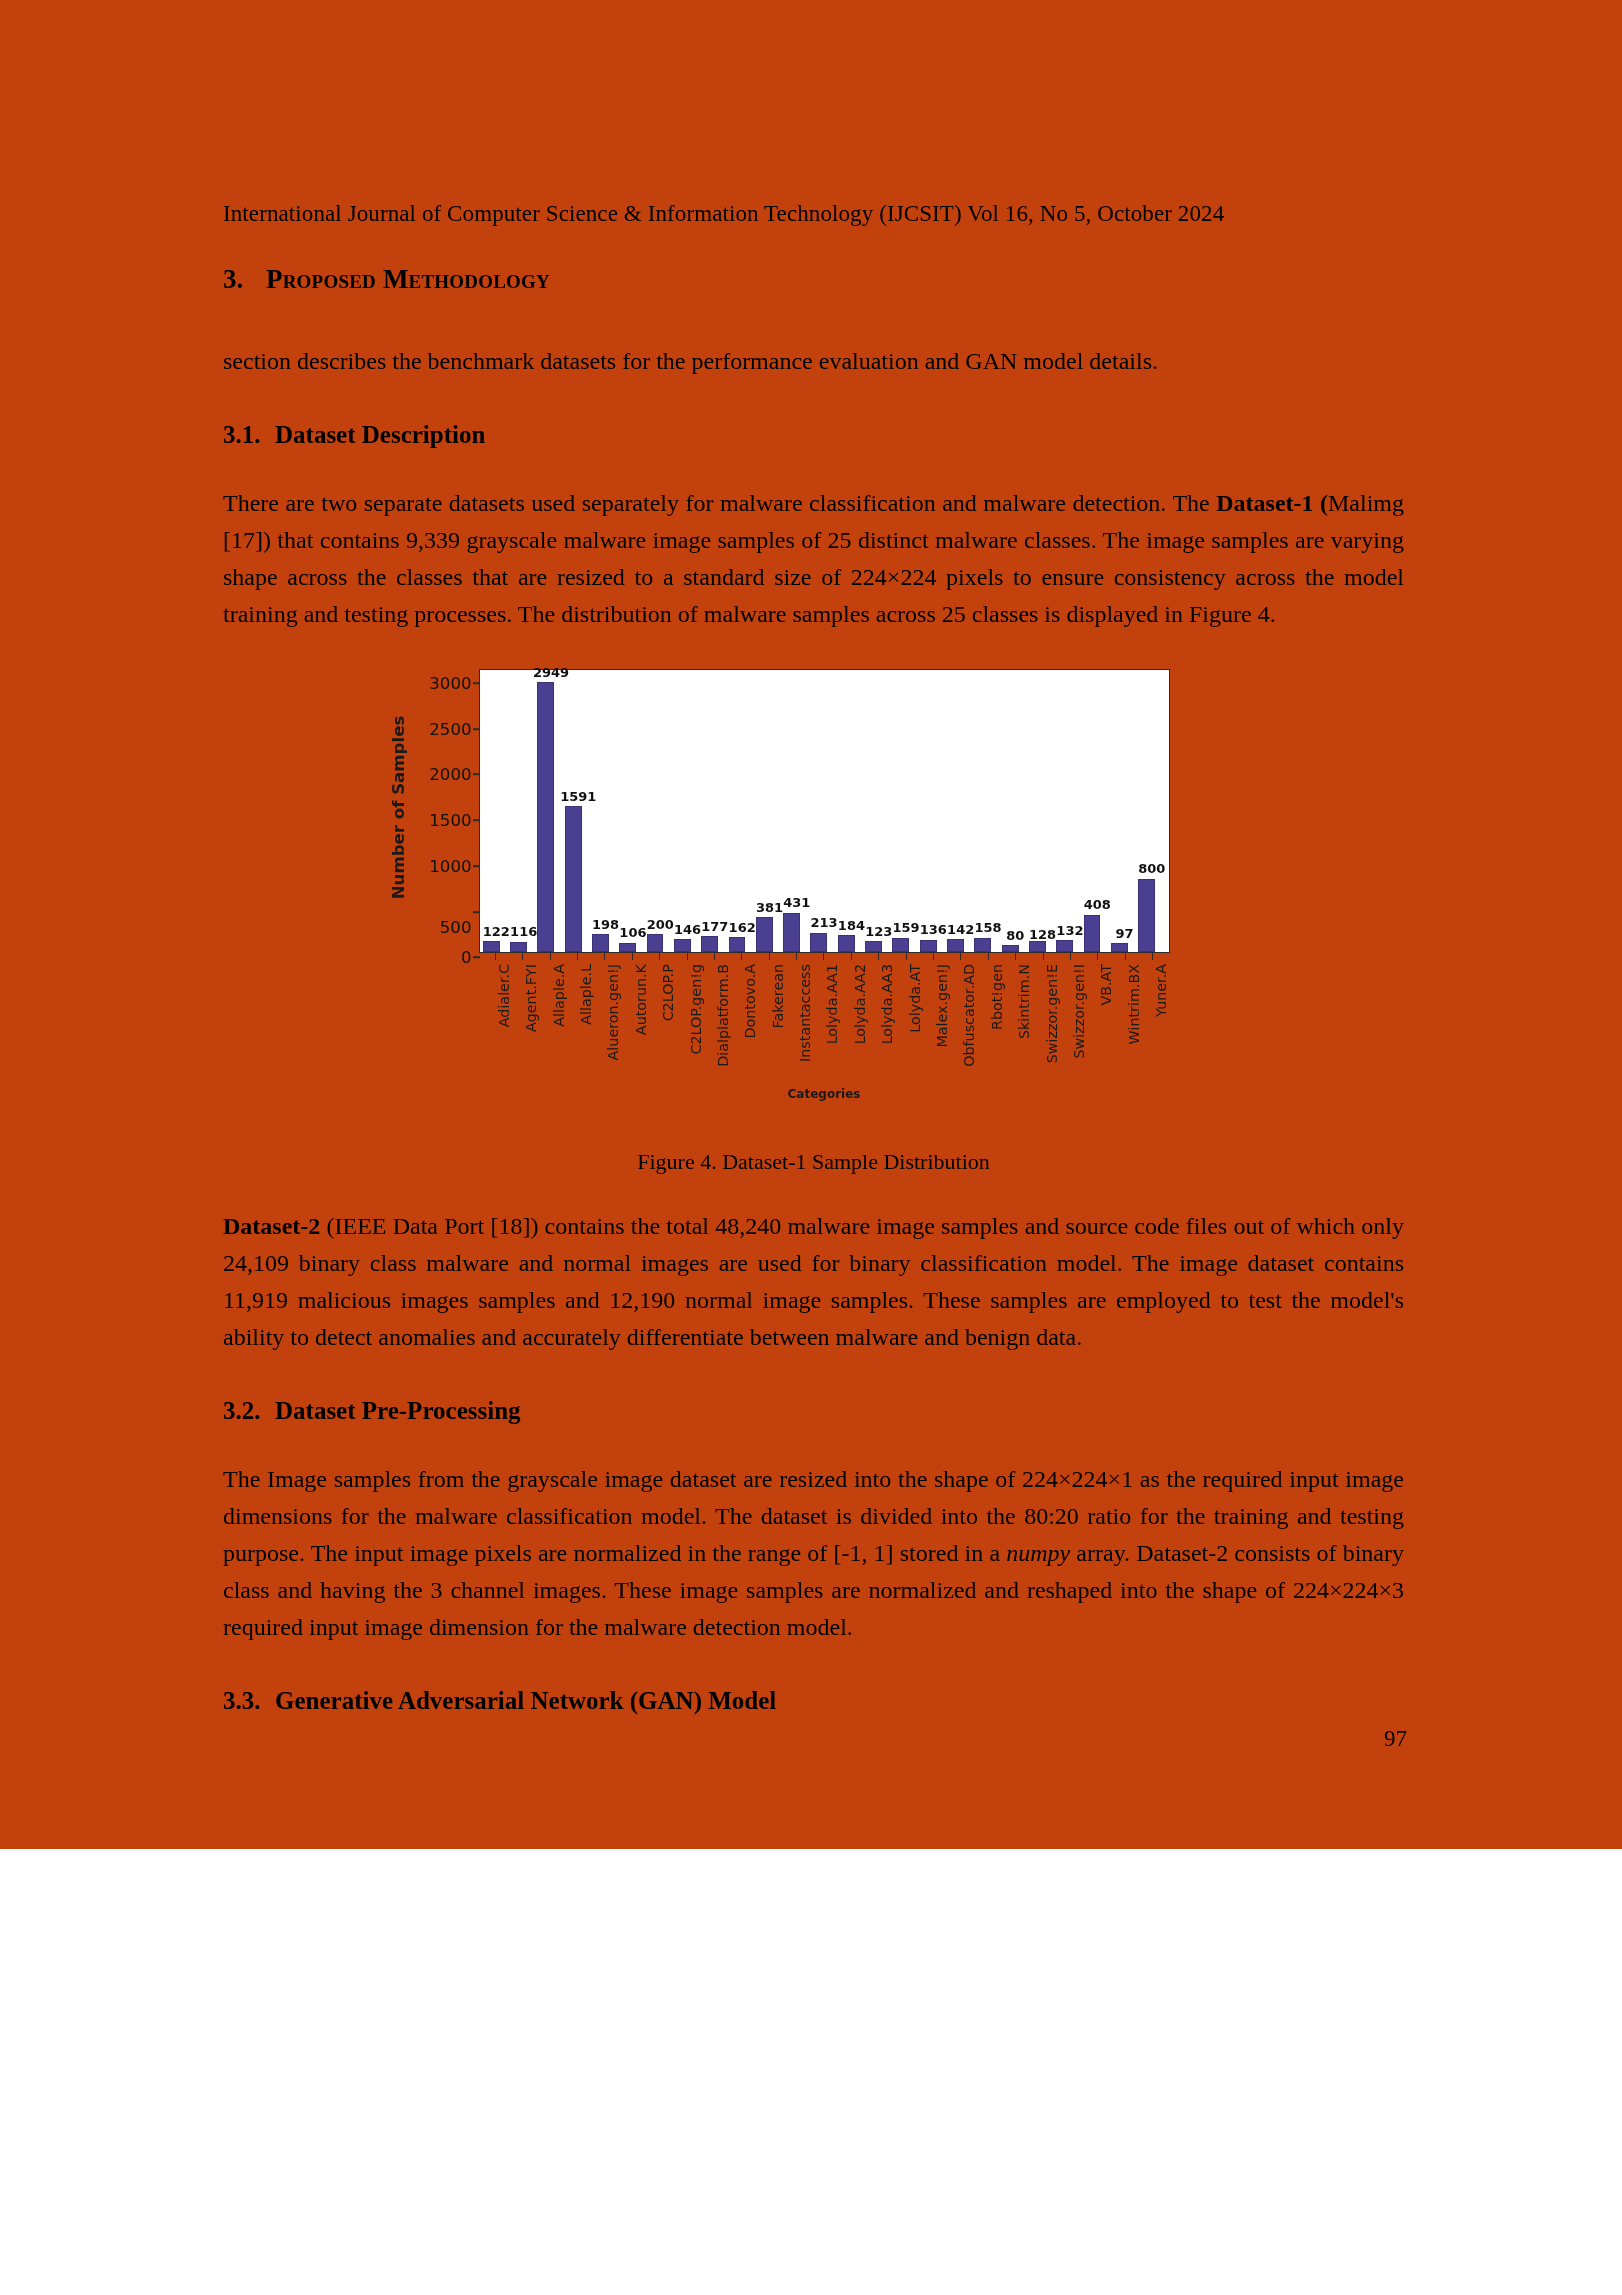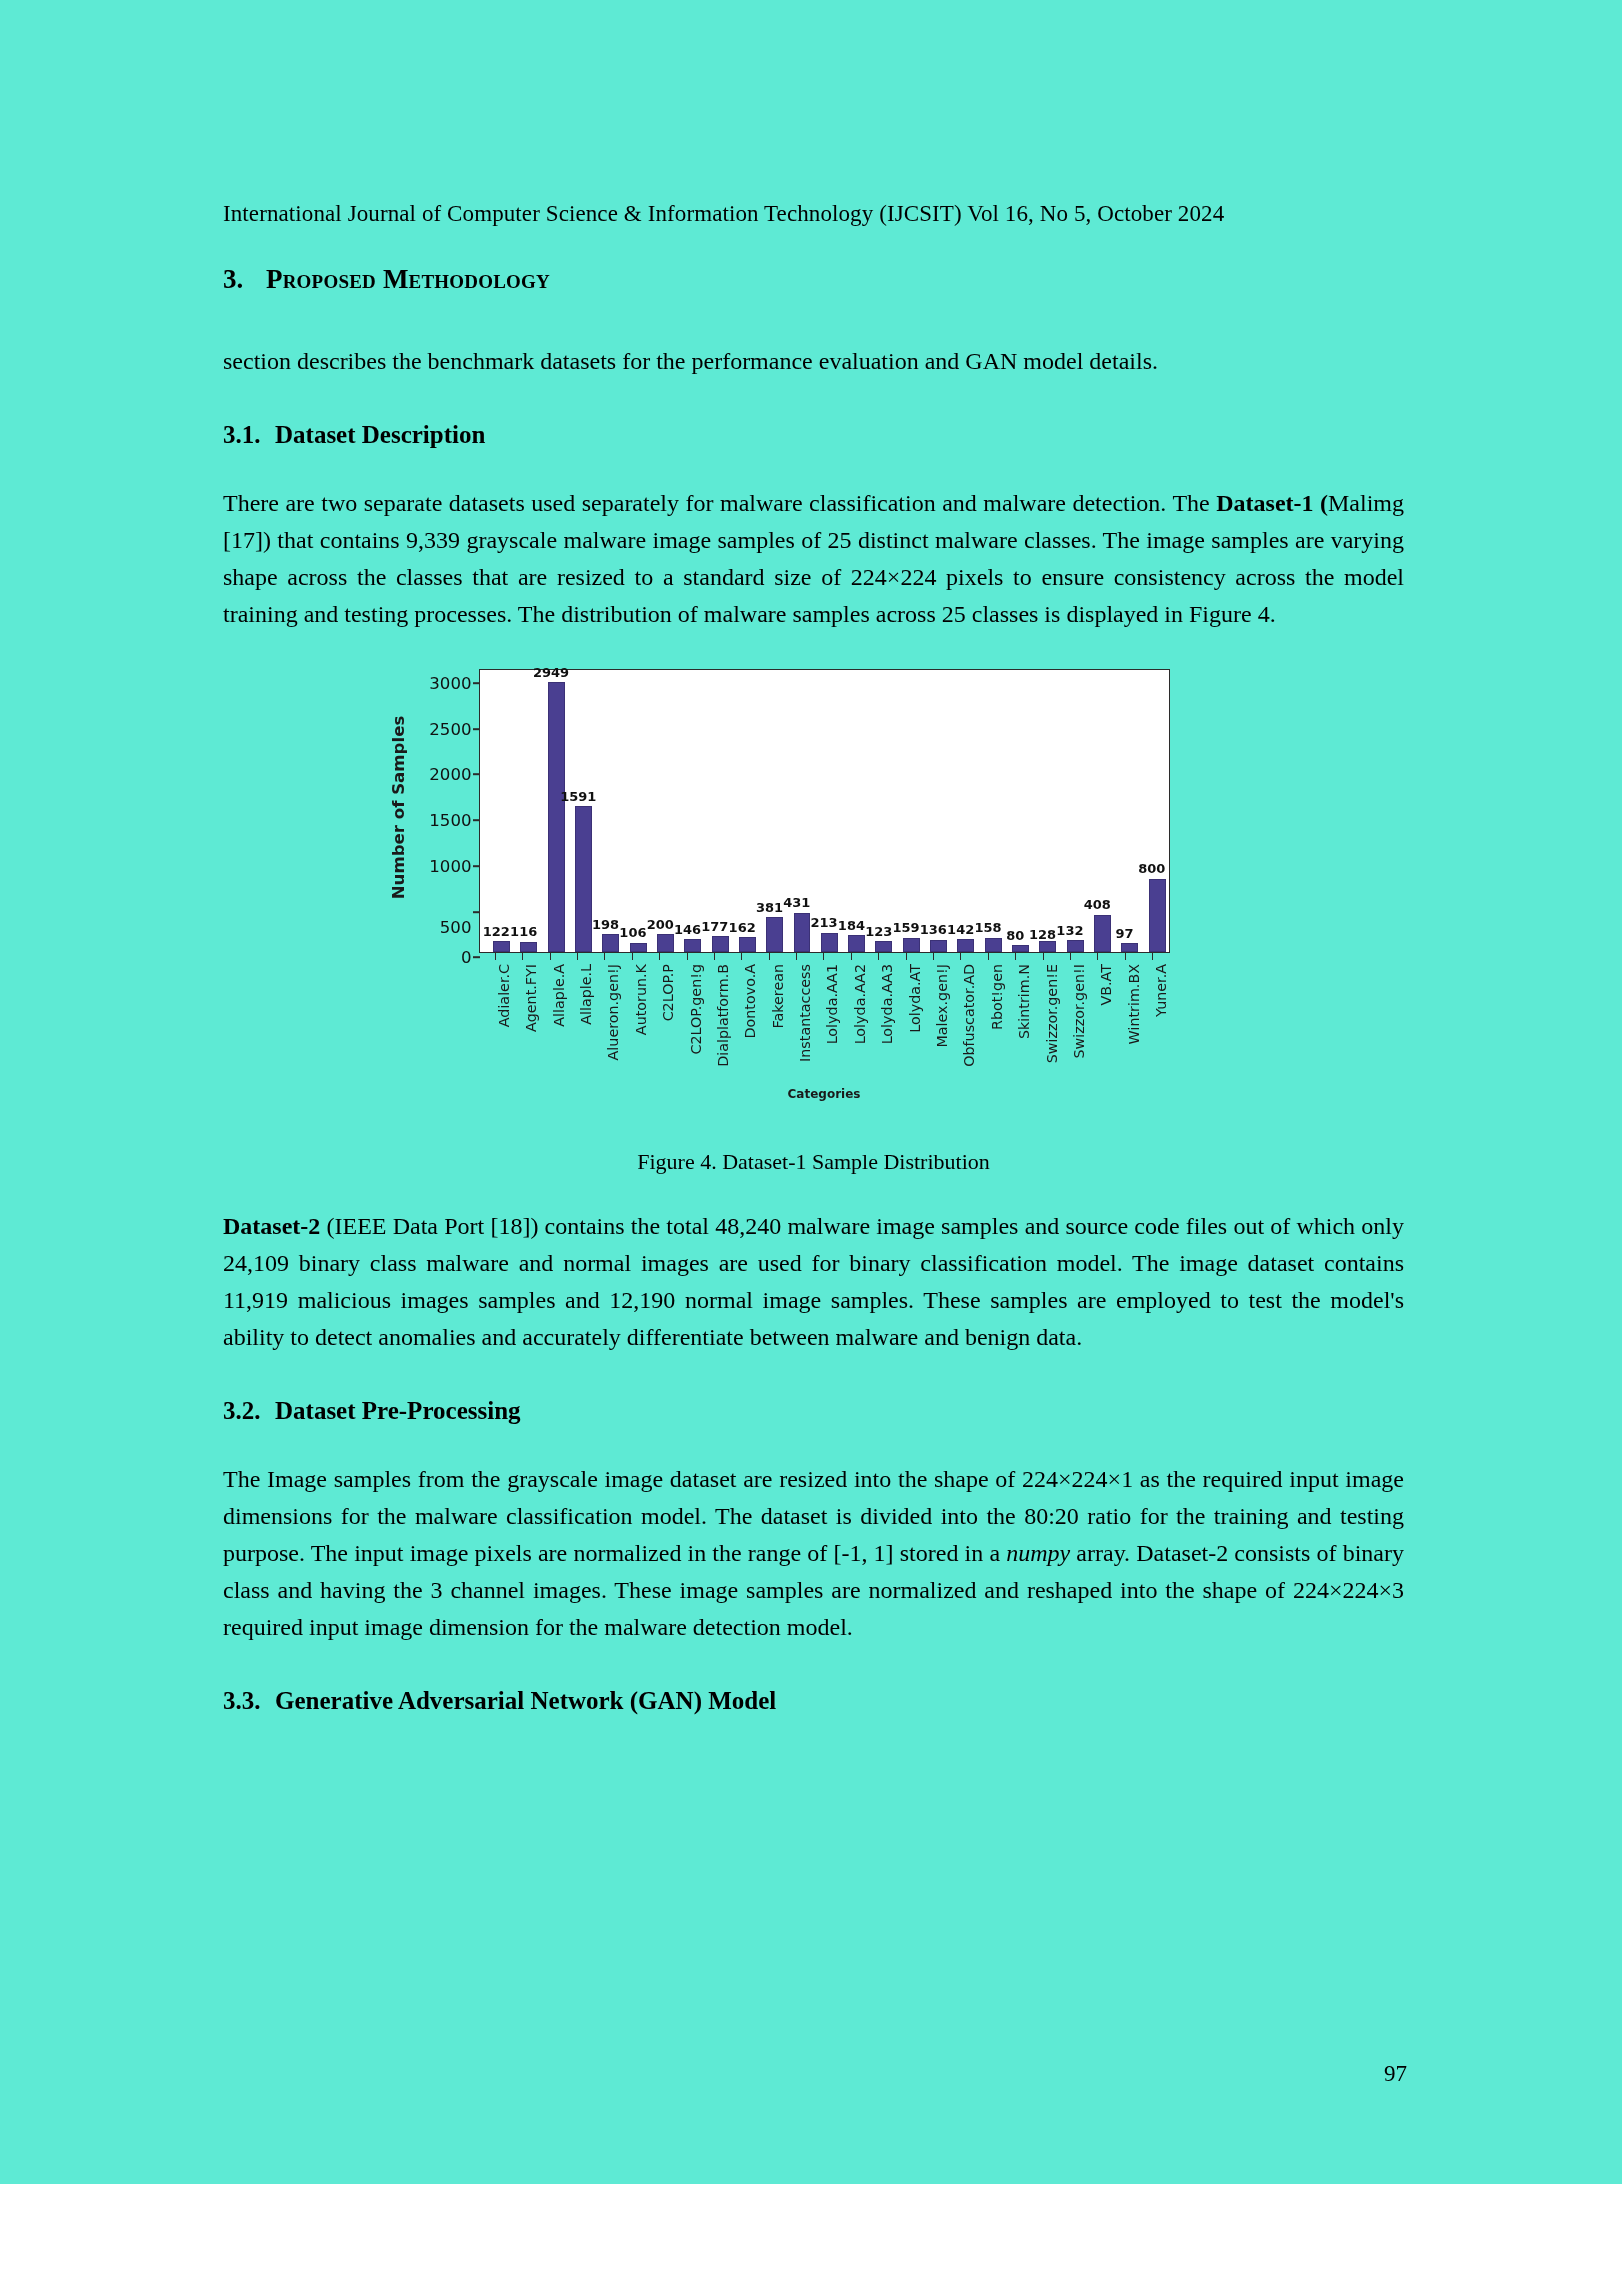--- a/index.html
+++ b/index.html
@@ -7,22 +7,22 @@
     padding: 0;
     background: #ffffff;
   }
   body {
     font-family: "Liberation Serif", "DejaVu Serif", serif;
     color: #000000;
   }
   .page {
     position: relative;
     width: 1623px;
-    height: 2184px;
-    background: #5eead4;
+    height: 1849px;
+    background: #c2410c;
     overflow: hidden;
     box-sizing: border-box;
   }
   .content {
     position: absolute;
     left: 223px;
     top: 200px;
     width: 1181px;
   }
 
@@ -137,21 +137,21 @@
     align-items: flex-end;
     padding: 0 3.2px;
     box-sizing: border-box;
   }
   .bar-slot {
     flex: 1 1 0;
     height: 100%;
     display: flex;
     flex-direction: column;
     justify-content: flex-end;
-    align-items: flex-end;
+    align-items: flex-start;
     position: relative;
   }
   .bar {
     width: 62%;
     background: #4a3f91;
     border: 0.8px solid #3b3176;
     box-sizing: border-box;
   }
   .bar-value {
     position: absolute;

